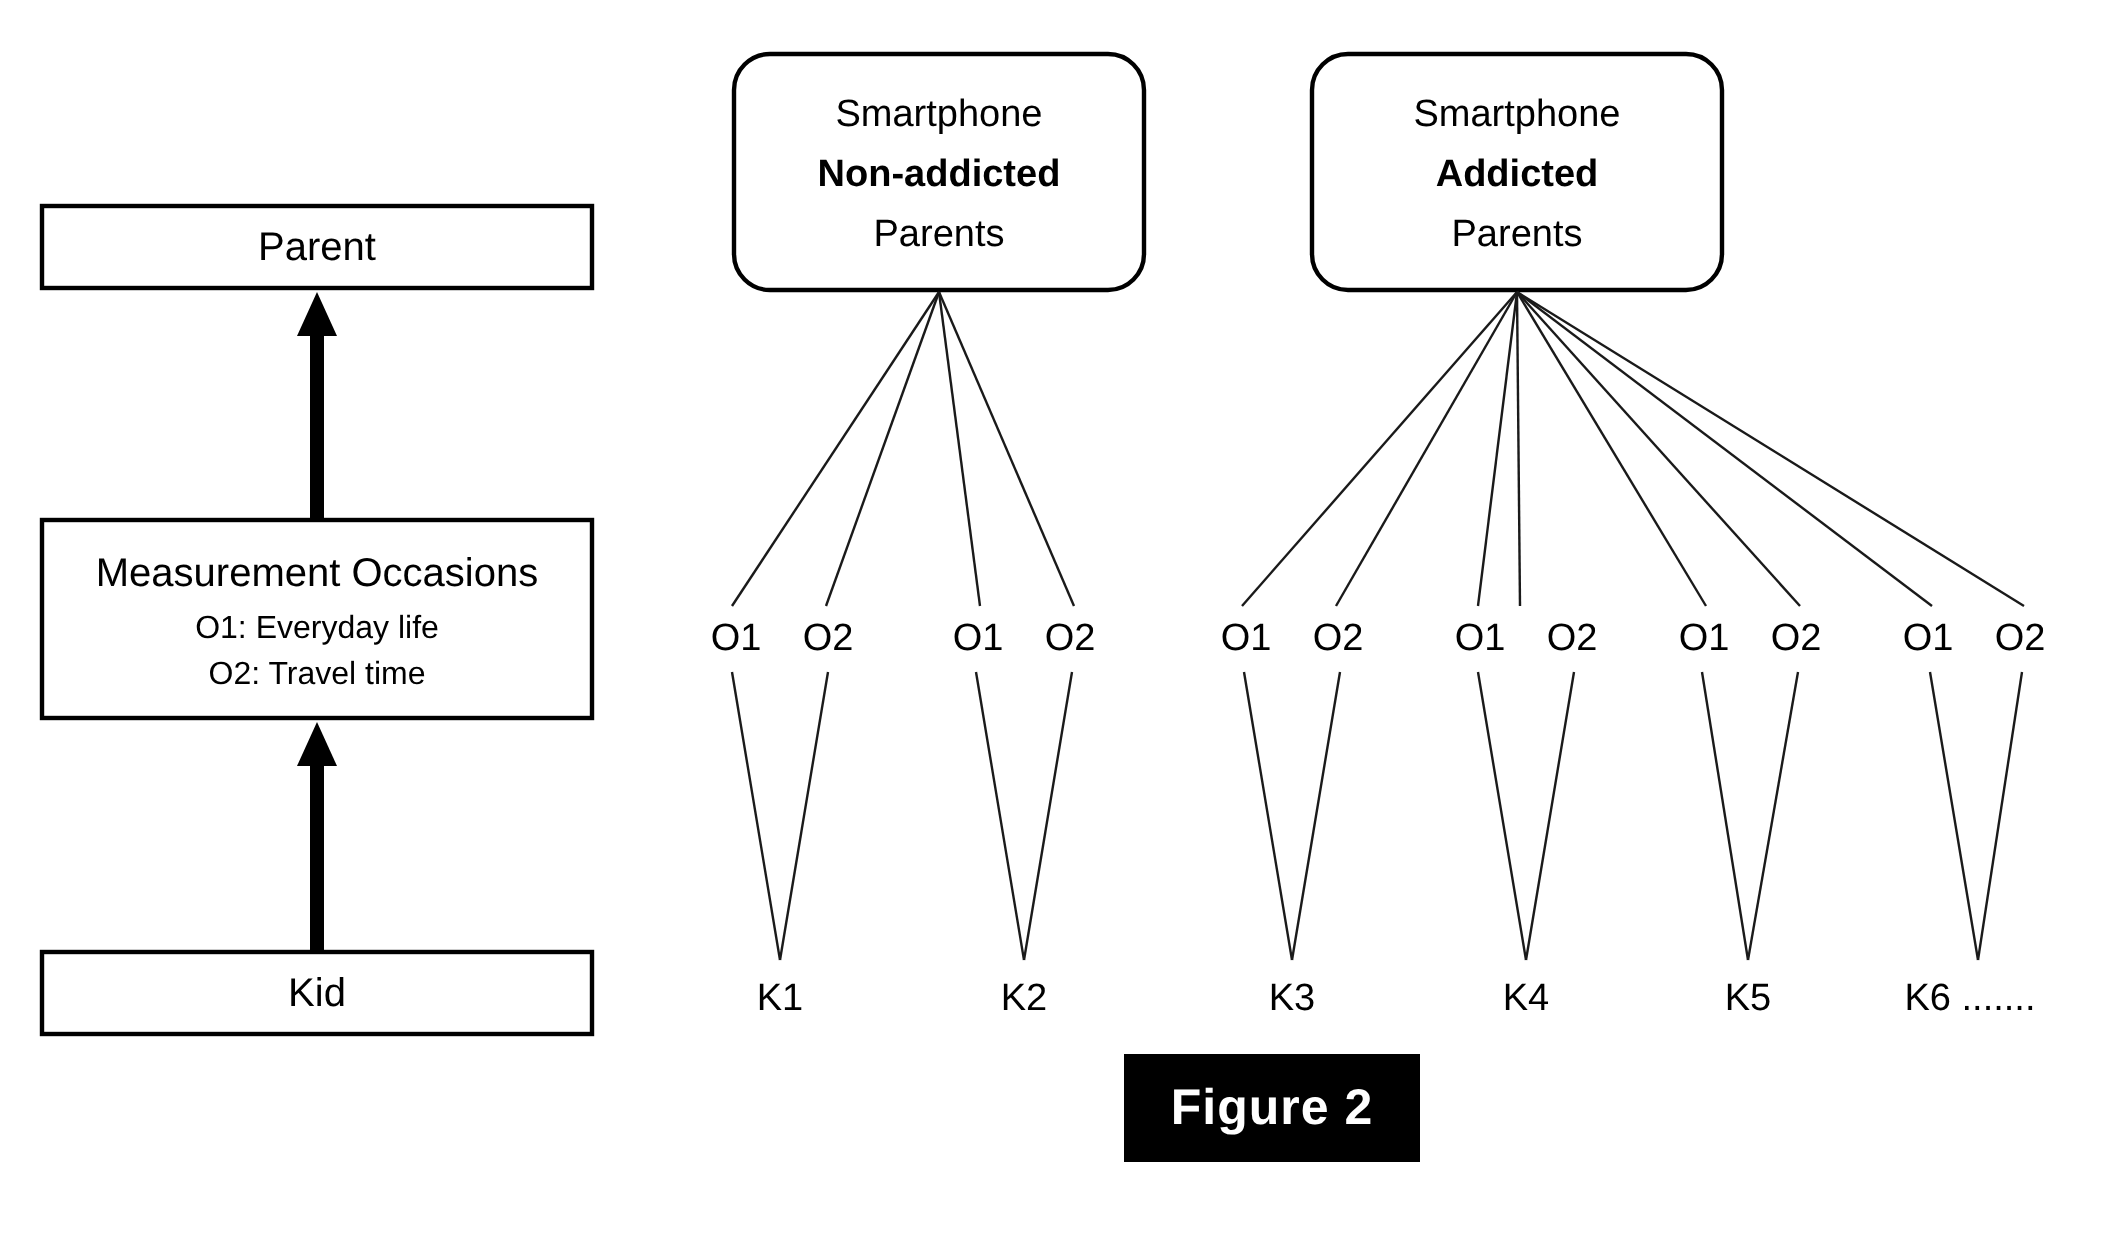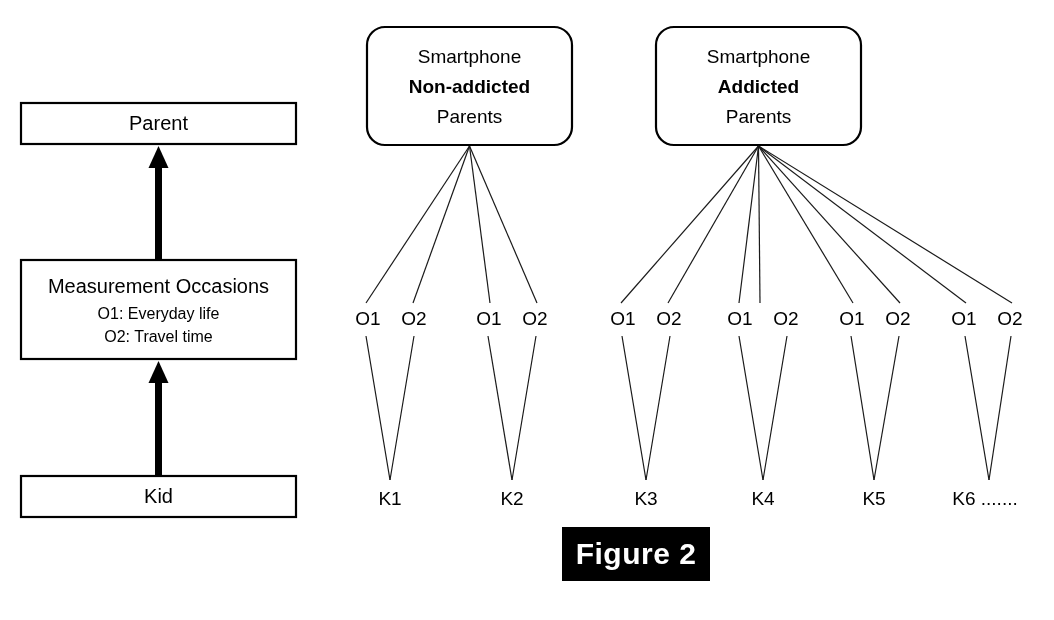--- a/index.html
+++ b/index.html
@@ -59,21 +59,21 @@
     font-weight: bold;
   }
   .t-node {
     font-size: 19px;
   }
   .caption-band {
     position: absolute;
     background: #000000;
     color: #ffffff;
     font-weight: bold;
-    font-size: 30px;
+    font-size: 25px;
     letter-spacing: 0.5px;
     display: flex;
     align-items: center;
     justify-content: center;
   }
 </style>
 </head>
 <body>
 
 <div id="figure-root">

